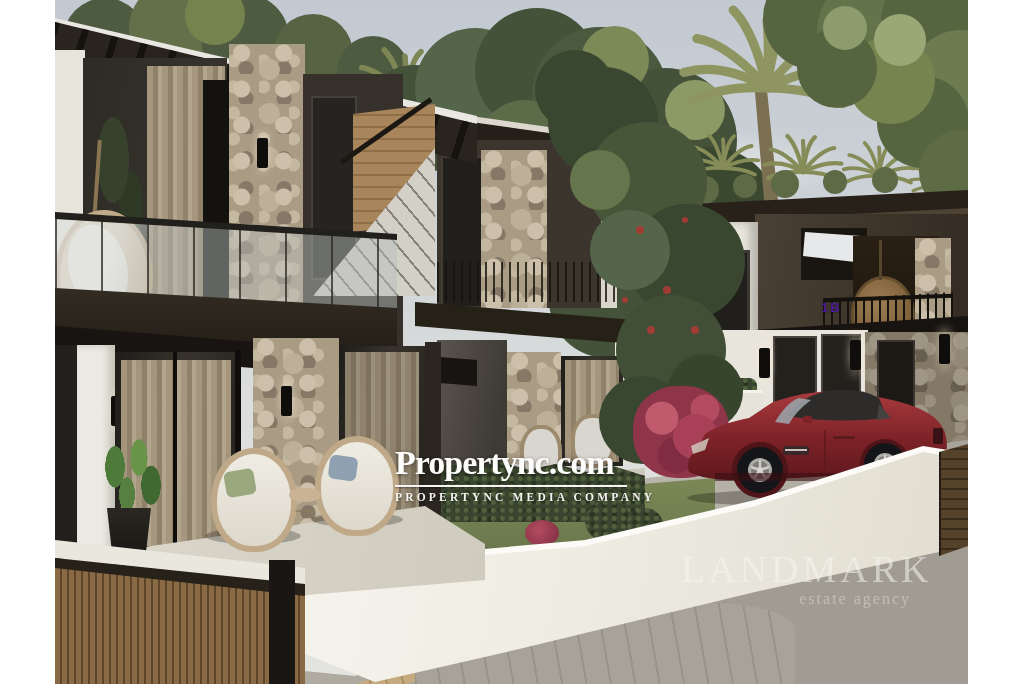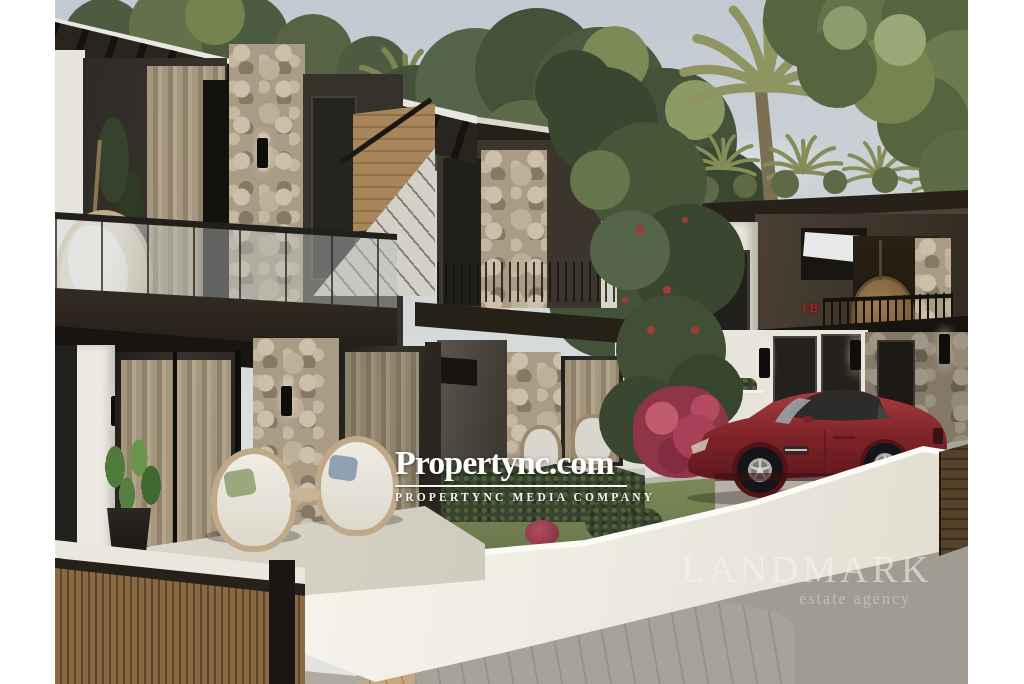--- a/index.html
+++ b/index.html
@@ -27,22 +27,22 @@
             letter-spacing:-1px;text-shadow:0 1px 4px rgba(0,0,0,.45);white-space:nowrap;}
   .wm-line{height:2px;background:#f6f5f1;margin:3px 0 4px 0;box-shadow:0 1px 2px rgba(0,0,0,.4);}
   .wm-sub{font-family:"Liberation Serif","DejaVu Serif",serif;font-weight:bold;font-size:11.5px;color:#f4f3ef;
           letter-spacing:3.2px;text-shadow:0 1px 3px rgba(0,0,0,.45);white-space:nowrap;}
   .land-row{display:flex;align-items:flex-end;}
   .land-name{font-family:"Liberation Serif","DejaVu Serif",serif;font-size:38px;color:rgba(246,245,241,.55);
              letter-spacing:4px;white-space:nowrap;line-height:1;}
   .land-bar{width:5px;height:36px;background:rgba(246,245,241,.5);margin-left:7px;}
   .land-sub{font-family:"Liberation Serif","DejaVu Serif",serif;font-size:16px;color:rgba(240,239,234,.4);
             letter-spacing:2px;text-align:right;padding-right:10px;margin-top:2px;white-space:nowrap;}
-  .vnum{font-family:Liberation Serif, serif;font-weight:bold;font-size:13px;color:#b91c1c;letter-spacing:2px;
-        text-shadow:0 0 2px rgba(0,0,0,.6);}
+  .vnum{font-family:Liberation Sans, sans-serif;font-weight:bold;font-size:13px;color:#4c1d95;letter-spacing:2px;
+        text-shadow:0 0 2px rgba(0,0,0,.6);margin-left:20px;}
 </style>
 </head>
 <body>
 
 <div class="canvas">
   <div class="photo">
 
     <div class="a" style="left:0;top:0;width:913px;height:684px;
       background:linear-gradient(180deg,#c2c9d1 0%,#ccd2d6 30%,#dcdedd 60%,#e3e3df 100%);"></div>
     <div class="a" style="left:250px;top:10px;width:560px;height:220px;

